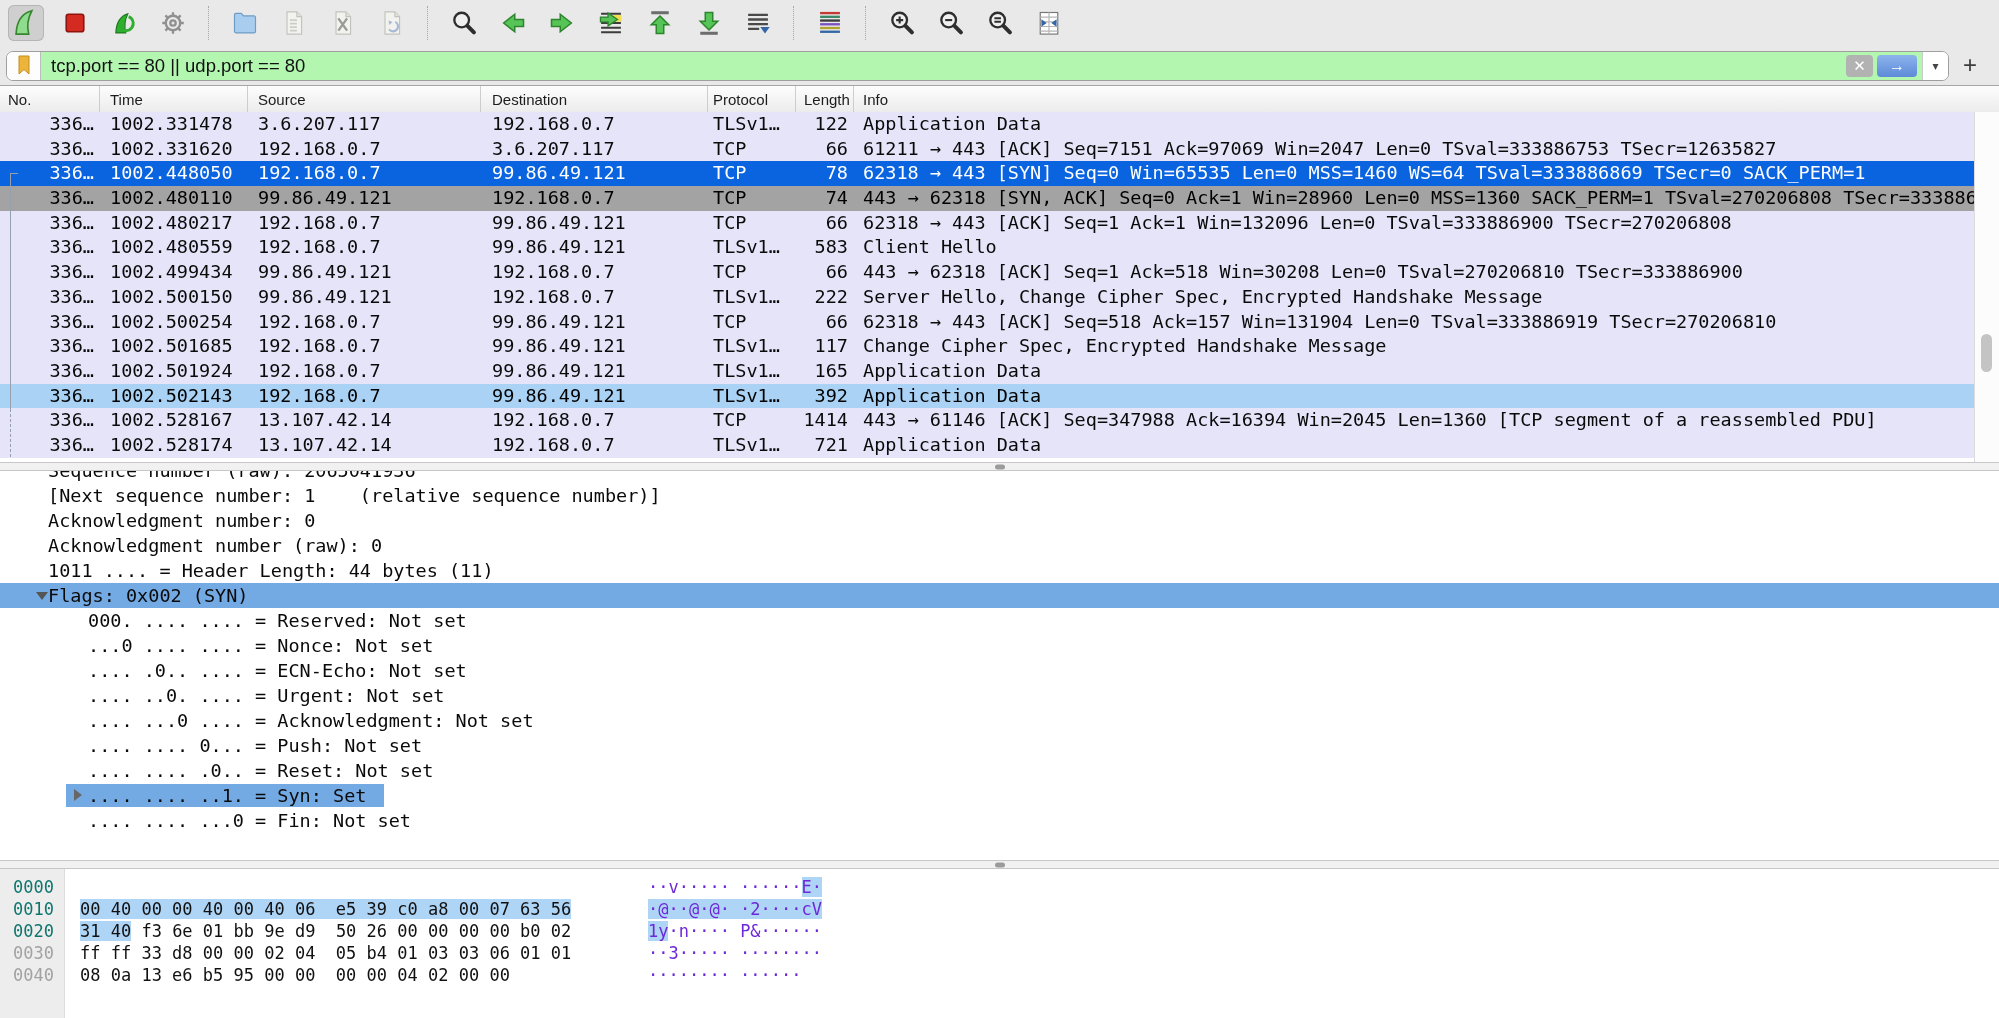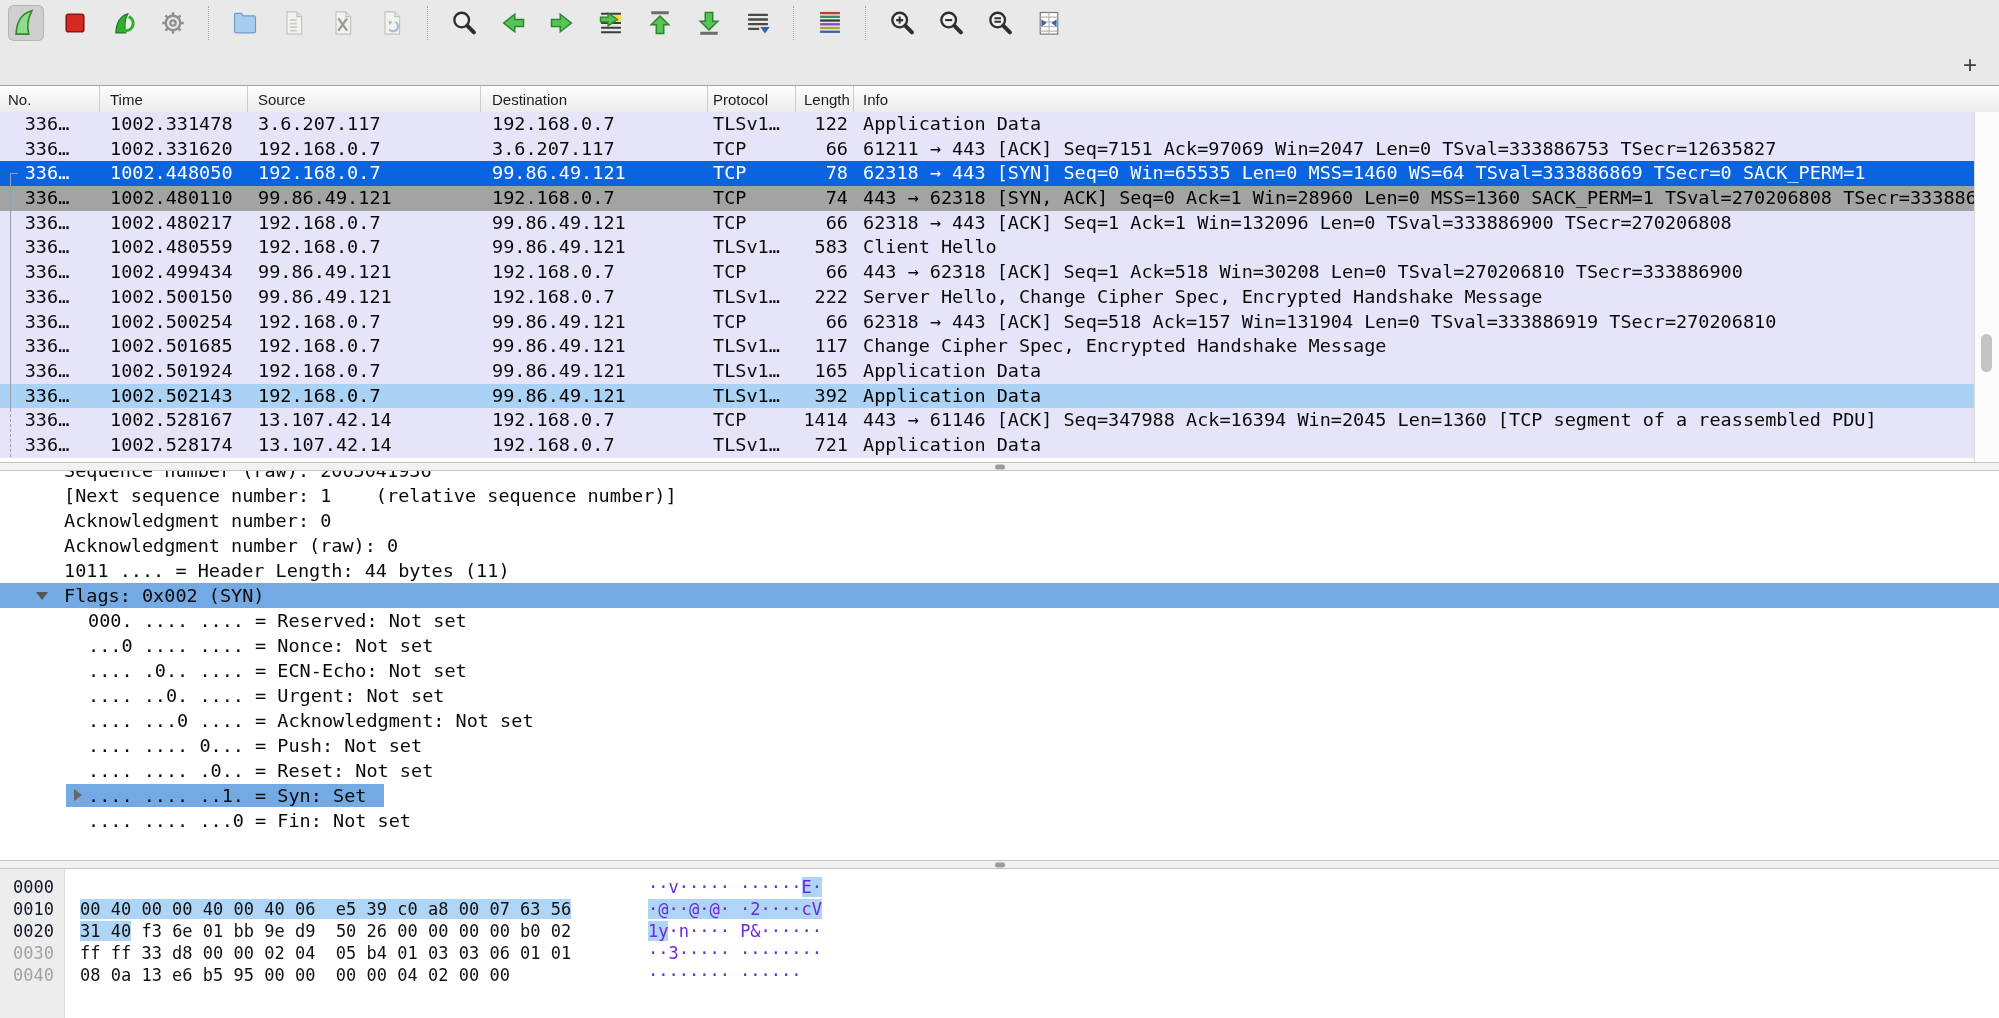--- a/index.html
+++ b/index.html
@@ -42,21 +42,21 @@
              background:linear-gradient(#fdfdfd,#ececec);border-bottom:1px solid #bfbfbf;
              font-size:15px;color:#1c1c1c}
   .pl-hcell{border-right:1px solid #cdcdcd;display:flex;align-items:center;white-space:nowrap;overflow:hidden;flex:none}
   .pl-rows{position:absolute;top:26px;left:0;width:1975px;bottom:0;overflow:hidden}
   .pl-row{display:flex;height:24.7px;line-height:24.7px;font-size:18.5px;white-space:pre;
           background:var(--row-default);color:#0a0a0a}
   .pl-row.selected{background:var(--selected-row);color:#fff}
   .pl-row.related-gray{background:var(--row-related);color:#000}
   .pl-row.highlight-blue{background:var(--row-highlight);color:#000}
   .pl-cell{flex:none;overflow:hidden;white-space:pre}
-  .col-no{width:100px;text-align:center;padding-right:6px;box-sizing:border-box}
+  .col-no{width:100px;text-align:right;padding-right:6px;box-sizing:border-box}
   .col-time{width:148px;padding-left:10px;box-sizing:border-box}
   .col-src{width:233px;padding-left:10px;box-sizing:border-box}
   .col-dst{width:227px;padding-left:11px;box-sizing:border-box}
   .col-proto{width:88px;padding-left:5px;box-sizing:border-box}
   .col-len{width:58px;text-align:right;padding-right:6px;box-sizing:border-box}
   .col-info{flex:1;padding-left:9px;box-sizing:border-box}
   .hdr-no{width:100px;padding-left:8px;box-sizing:border-box}
   .hdr-time{width:148px;padding-left:10px;box-sizing:border-box}
   .hdr-src{width:233px;padding-left:10px;box-sizing:border-box}
   .hdr-dst{width:227px;padding-left:11px;box-sizing:border-box}
@@ -74,35 +74,35 @@
             border-top:1px solid #c7c7c7;border-bottom:1px solid #c7c7c7;box-sizing:border-box}
   .splitter .dot{position:absolute;left:50%;top:50%;transform:translate(-50%,-50%);
                  width:10px;height:5px;border-radius:3px;background:#9b9b9b}
   #split1{top:462px} #split2{top:860px}
 
   
   .details{position:absolute;top:471px;left:0;right:0;height:389px;background:#fff;overflow:hidden}
   .details-inner{margin-top:-13px}
   .dt-line{position:relative;height:25px;line-height:25px;font-size:18.5px;white-space:pre;color:#0a0a0a}
   .dt-line .dt-text{position:relative;z-index:2;font-family:"DejaVu Sans Mono",monospace}
-  .dt-line.indent1 .dt-text{margin-left:64px}
+  .dt-line.indent1 .dt-text{margin-left:48px}
   .dt-line.indent2 .dt-text{margin-left:88px}
   .dt-line.hl-full{background:var(--detail-highlight)}
   .hl-band{position:absolute;left:66px;width:318px;top:1px;bottom:1px;background:var(--detail-highlight);z-index:1}
   .twisty{position:absolute;top:0;z-index:2;width:0;height:0}
   .twisty.open{left:36px;top:9px;border-left:6px solid transparent;border-right:6px solid transparent;border-top:8px solid #555}
   .twisty.closed{left:74px;top:6px;border-top:6px solid transparent;border-bottom:6px solid transparent;border-left:8px solid #666}
 
   
   .hexpane{position:absolute;top:869px;left:0;right:0;bottom:0;background:#fff;overflow:hidden}
   .hx-gutter{position:absolute;left:0;top:0;bottom:0;width:64px;background:#ededed;border-right:1px solid #dcdcdc}
   .hx-rows{position:absolute;left:0;top:7px;right:0}
   .hx-row{position:relative;height:22px;line-height:22px;font-size:17px;white-space:pre;
           font-family:"DejaVu Sans Mono",monospace}
-  .hx-off{position:absolute;left:13px;color:#0f172a}
+  .hx-off{position:absolute;left:13px;color:#0f766e}
   .hx-off.dim{color:#a2a2a2}
   .hx-bytes{position:absolute;left:80px;color:#111}
   .hx-ascii{position:absolute;left:648px;color:#6d28d9}
   .hx-row .hl{background:var(--hex-highlight)}
 </style>
 </head>
 <body>
 
 <div class="toolbar">
     <button class="tb-btn pressed">
@@ -284,20 +284,37 @@
           <rect x="4.5" y="3" width="15" height="18.5" fill="#fff" stroke="#777"></rect>
           <path d="M4.5 7h15 M4.5 11h15 M4.5 15h15 M4.5 19h15 M12 3v18.5" stroke="#b5b5b5"></path>
           <path d="M5.5 8.8 l4.5 3.2 -4.5 3.2 z" fill="#3465a4"></path>
           <path d="M18.5 8.8 l-4.5 3.2 4.5 3.2 z" fill="#3465a4"></path>
         </svg>
       </span>
     </button>
   </div>
 
 <div class="filterbar">
+  <div class="filter-field">
+    <button class="bookmark-btn">
+      <span>
+        <svg width="18" height="20" viewBox="0 0 18 20">
+            <path d="M4 1 h10 v18 l-5 -4.5 l-5 4.5 z" fill="#ecb43b" stroke="#c28f1e"></path>
+          </svg>
+      </span>
+    </button>
+    <div class="filter-input">tcp.port == 80 || udp.port == 80</div>
+    <div class="filter-btns">
+      <button class="clear-btn">✕</button>
+      <button class="apply-btn">
+        <span>→</span>
+      </button>
+    </div>
+    <button class="caret-btn">▾</button>
+  </div>
   <button class="add-filter">+</button>
 </div>
 
 <div class="packet-list">
   <div class="pl-header">
       <div class="pl-hcell hdr-no">No.</div>
       <div class="pl-hcell hdr-time">Time</div>
       <div class="pl-hcell hdr-src">Source</div>
       <div class="pl-hcell hdr-dst">Destination</div>
       <div class="pl-hcell hdr-proto">Protocol</div>

